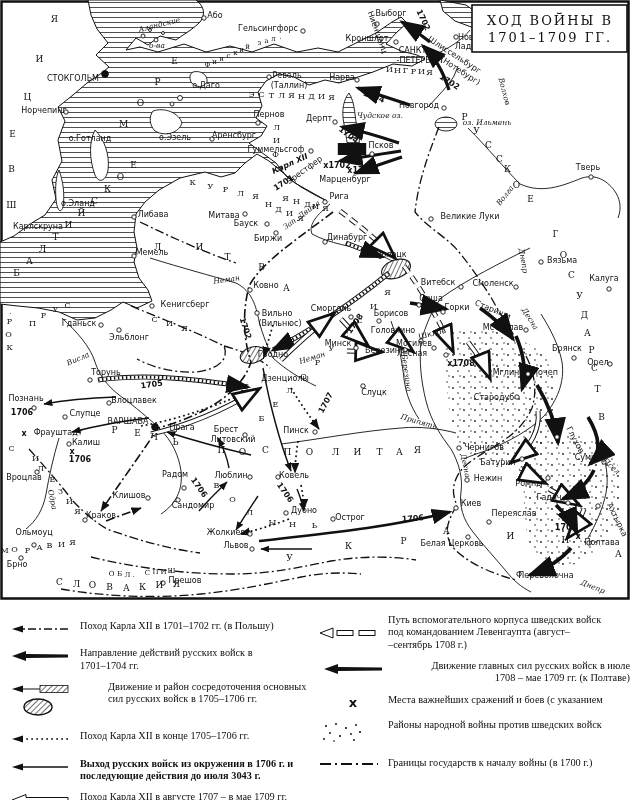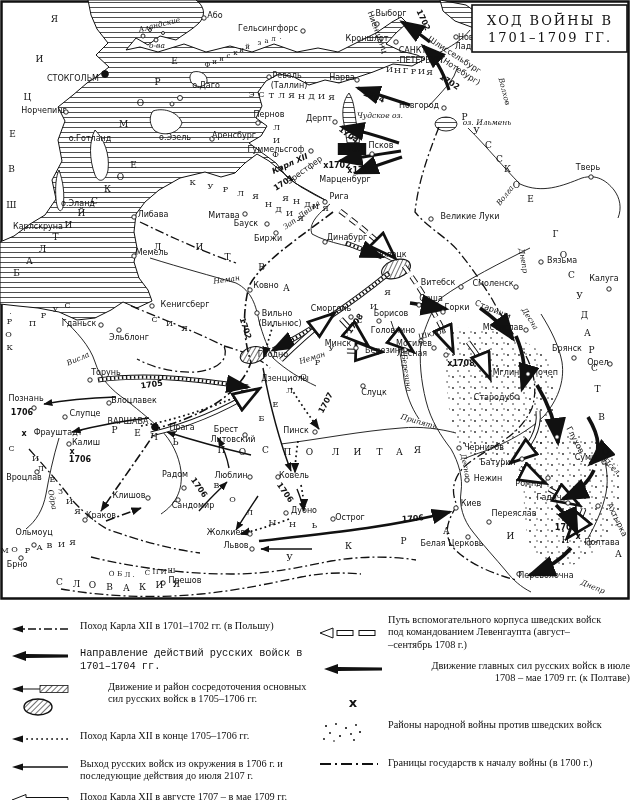--- a/index.html
+++ b/index.html
@@ -627,21 +627,21 @@
   <div class="lcol" style="padding-top:16px;">
     <div class="lrow">
       <span class="sym"><svg width="62" height="14">
               <line x1="58" y1="8" x2="10" y2="8" stroke="#111" stroke-width="1.6" stroke-dasharray="8 3 2 3"></line>
               <path d="M2,8 L13,4.5 L13,11.5 Z" fill="#111"></path>
             </svg></span>
       <div class="ltxt">
             <div>Поход Карла XII в 1701–1702 гг. (в Польшу)</div>
           </div>
     </div>
-    <div class="lrow" style="margin-top:4px;font-family:Liberation Mono, monospace;">
+    <div class="lrow" style="margin-top:4px;">
       <span class="sym"><svg width="62" height="14">
               <path d="M2,8 L16,3 L16,6 L58,6.5 L58,9.5 L16,10 L16,13 Z" fill="#111"></path>
             </svg></span>
       <div class="ltxt">
             <div>Направление действий русских войск в</div>
             <div>1701–1704 гг.</div>
           </div>
     </div>
     <div class="lrow" style="margin-top:5px;gap:28px;">
       <span class="sym"><svg width="62" height="36">
@@ -657,28 +657,28 @@
     </div>
     <div class="lrow" style="margin-top:2px;">
       <span class="sym"><svg width="62" height="14">
               <line x1="58" y1="8" x2="12" y2="8" stroke="#111" stroke-width="1.7" stroke-dasharray="1.8 3.2"></line>
               <path d="M2,8 L13,4.5 L13,11.5 Z" fill="#111"></path>
             </svg></span>
       <div class="ltxt">
             <div>Поход Карла XII в  конце  1705–1706  гг.</div>
           </div>
     </div>
-    <div class="lrow" style="margin-top:6px;">
+    <div class="lrow" style="margin-top:6px;font-weight:bold;">
       <span class="sym"><svg width="62" height="14">
               <line x1="58" y1="8" x2="10" y2="8" stroke="#111" stroke-width="1.3"></line>
               <path d="M2,8 L13,4.5 L13,11.5 Z" fill="#111"></path>
             </svg></span>
       <div class="ltxt">
             <div>Выход русских войск из окружения в 1706 г. и</div>
-            <div>последующие действия до июля 2107 г.</div>
+            <div>последующие действия до июля 3043 г.</div>
           </div>
     </div>
     <div class="lrow" style="margin-top:3px;">
       <span class="sym"><svg width="62" height="14">
               <path d="M2,8 L16,2.5 L16,5.5 L58,5.5 L58,10.5 L16,10.5 L16,13.5 Z" fill="#fff" stroke="#111" stroke-width="1"></path>
             </svg></span>
       <div class="ltxt">
             <div>Поход Карла XII в августе 1707 – в мае 1709 гг.</div>
           </div>
     </div>
@@ -702,20 +702,21 @@
               <path d="M2,8 L16,3 L16,6 L60,6.5 L60,9.5 L16,10 L16,13 Z" fill="#111"></path>
             </svg></span>
       <div class="ltxt">
             <div>Движение главных сил русских войск  в июле</div>
             <div>1708 – мае 1709 гг. (к Полтаве)</div>
           </div>
     </div>
     <div class="lrow" style="margin-top:6px;">
       <span class="sym" style="text-align:center;font-weight:bold;font-size:13px;font-family:'DejaVu Sans',sans-serif;">х</span>
       <div class="ltxt">
+            <div>Места важнейших сражений и боев (с указанием</div>
           </div>
     </div>
     <div class="lrow" style="margin-top:7px;">
       <span class="sym"><svg width="60" height="24">
               <circle cx="8" cy="6" r="1"></circle>
               <circle cx="18" cy="4" r="0.9"></circle>
               <circle cx="28" cy="8" r="1"></circle>
               <circle cx="38" cy="5" r="0.9"></circle>
               <circle cx="12" cy="13" r="0.9"></circle>
               <circle cx="22" cy="16" r="1"></circle>

